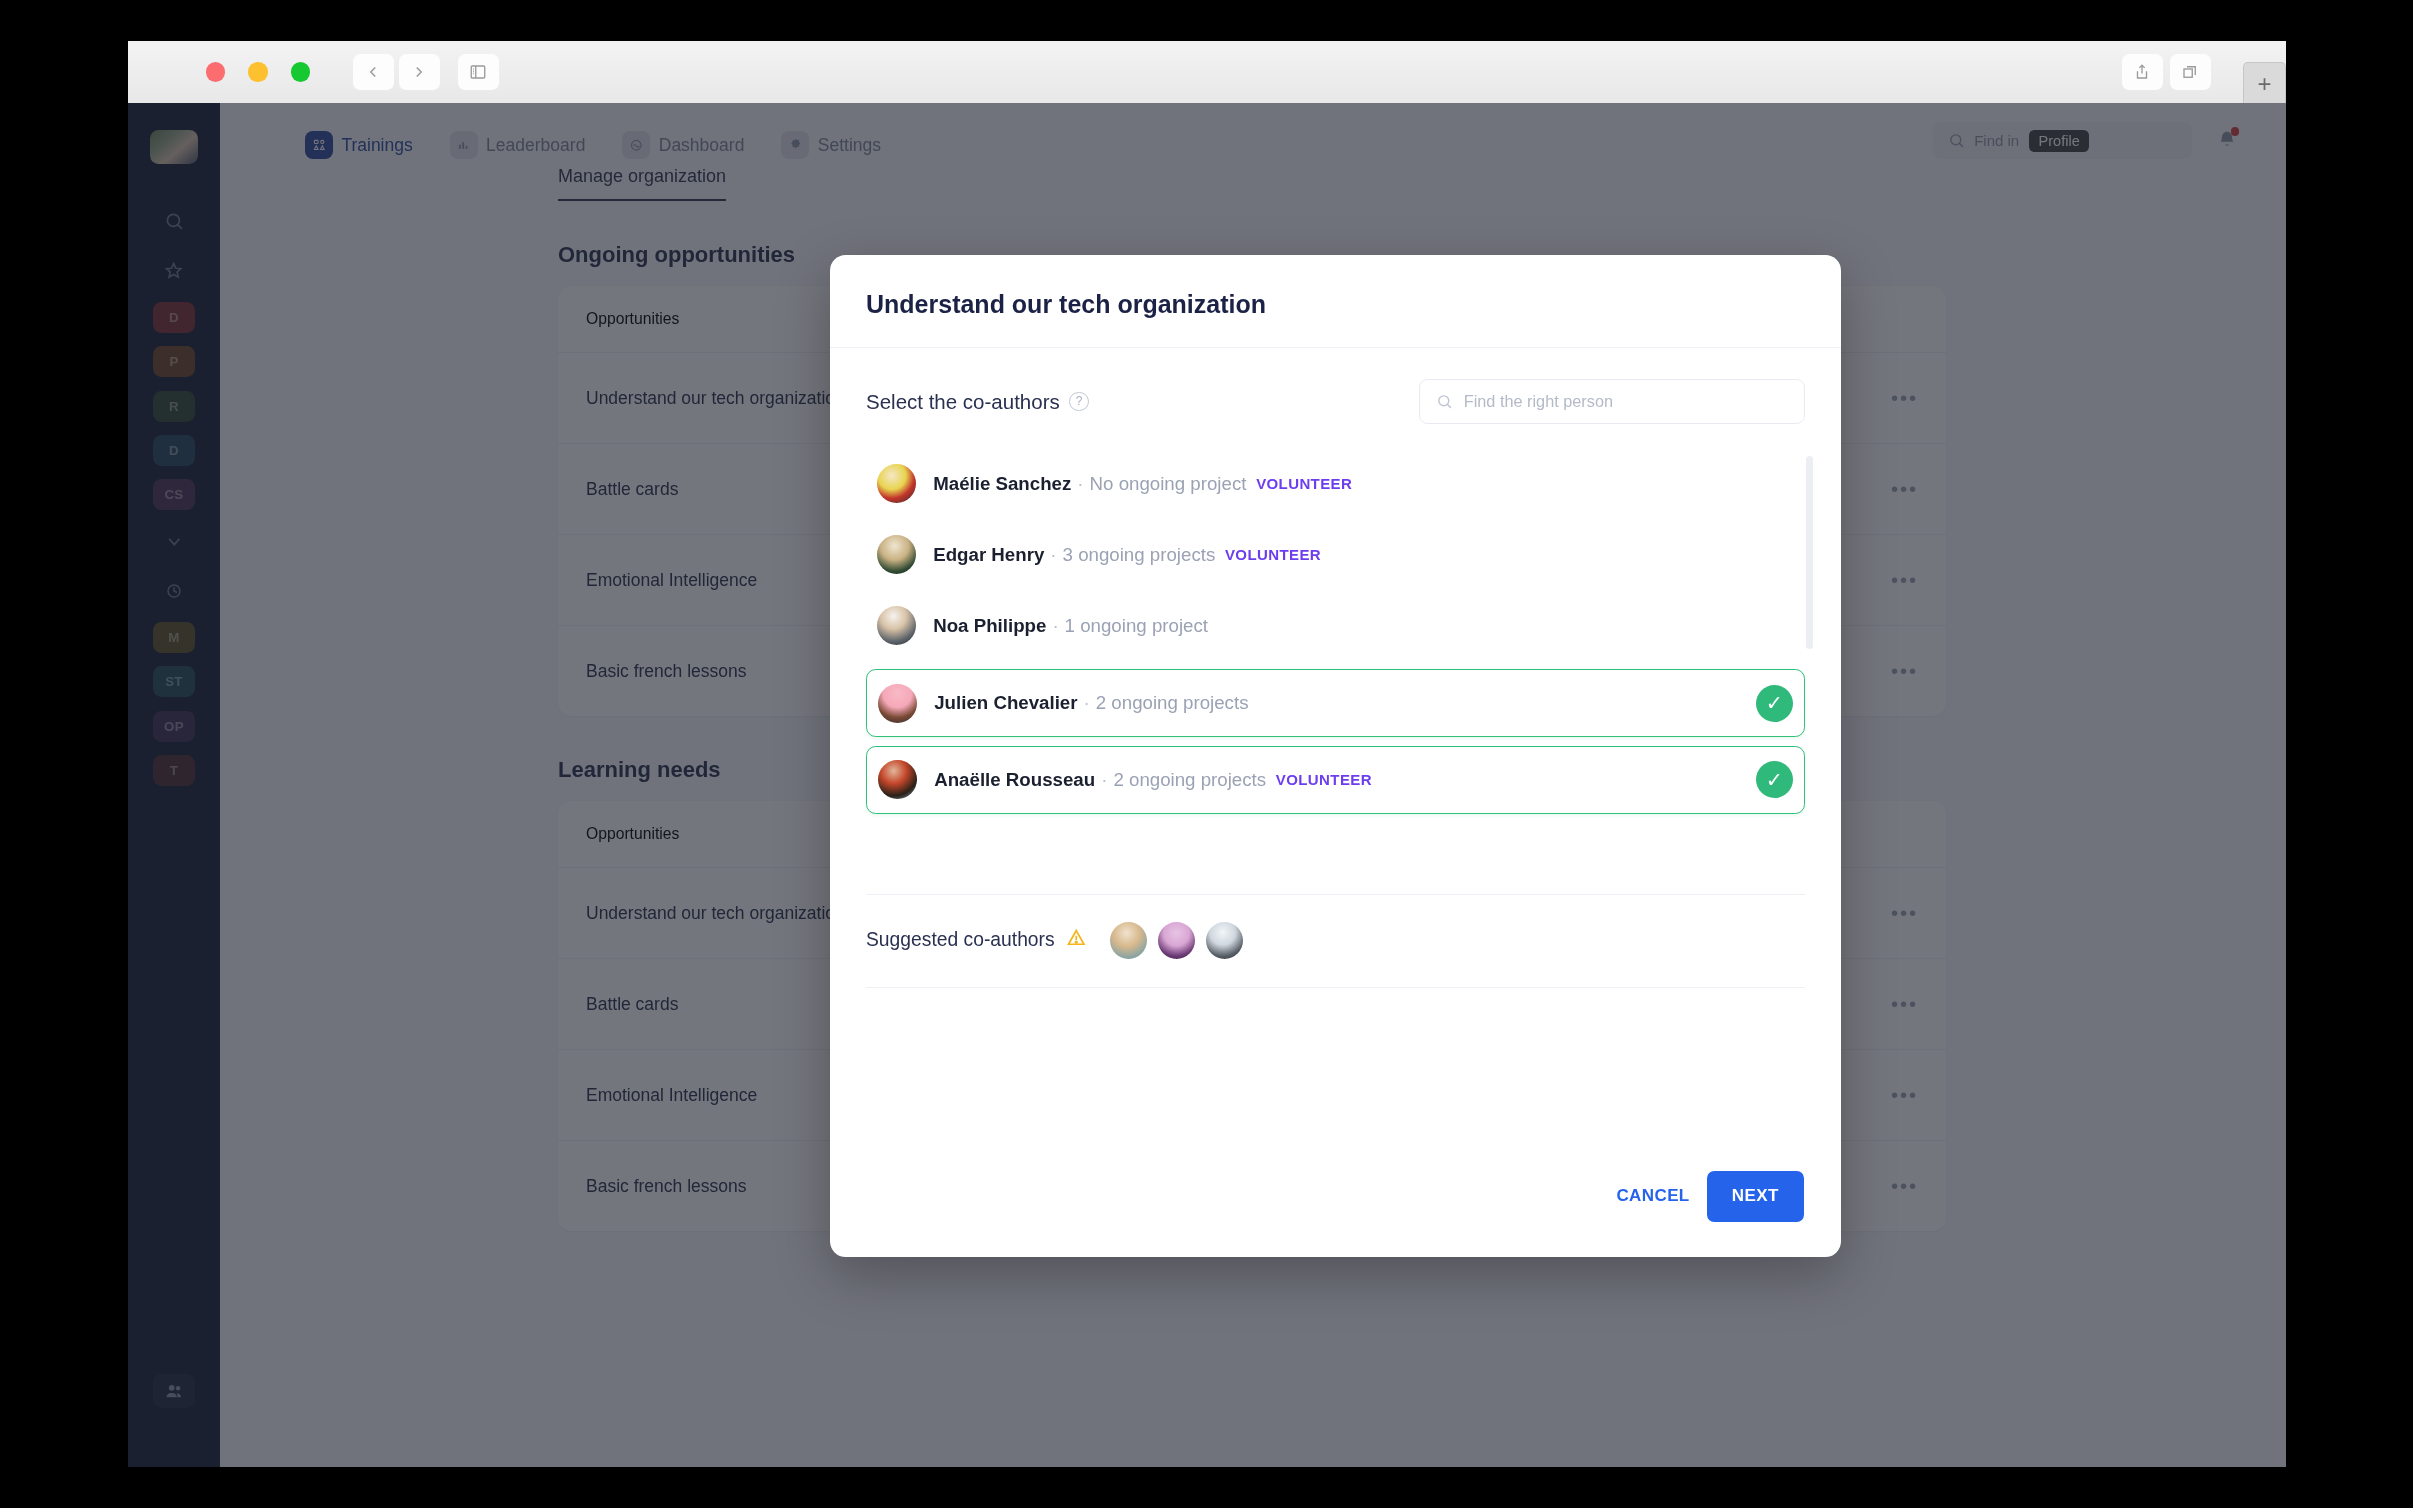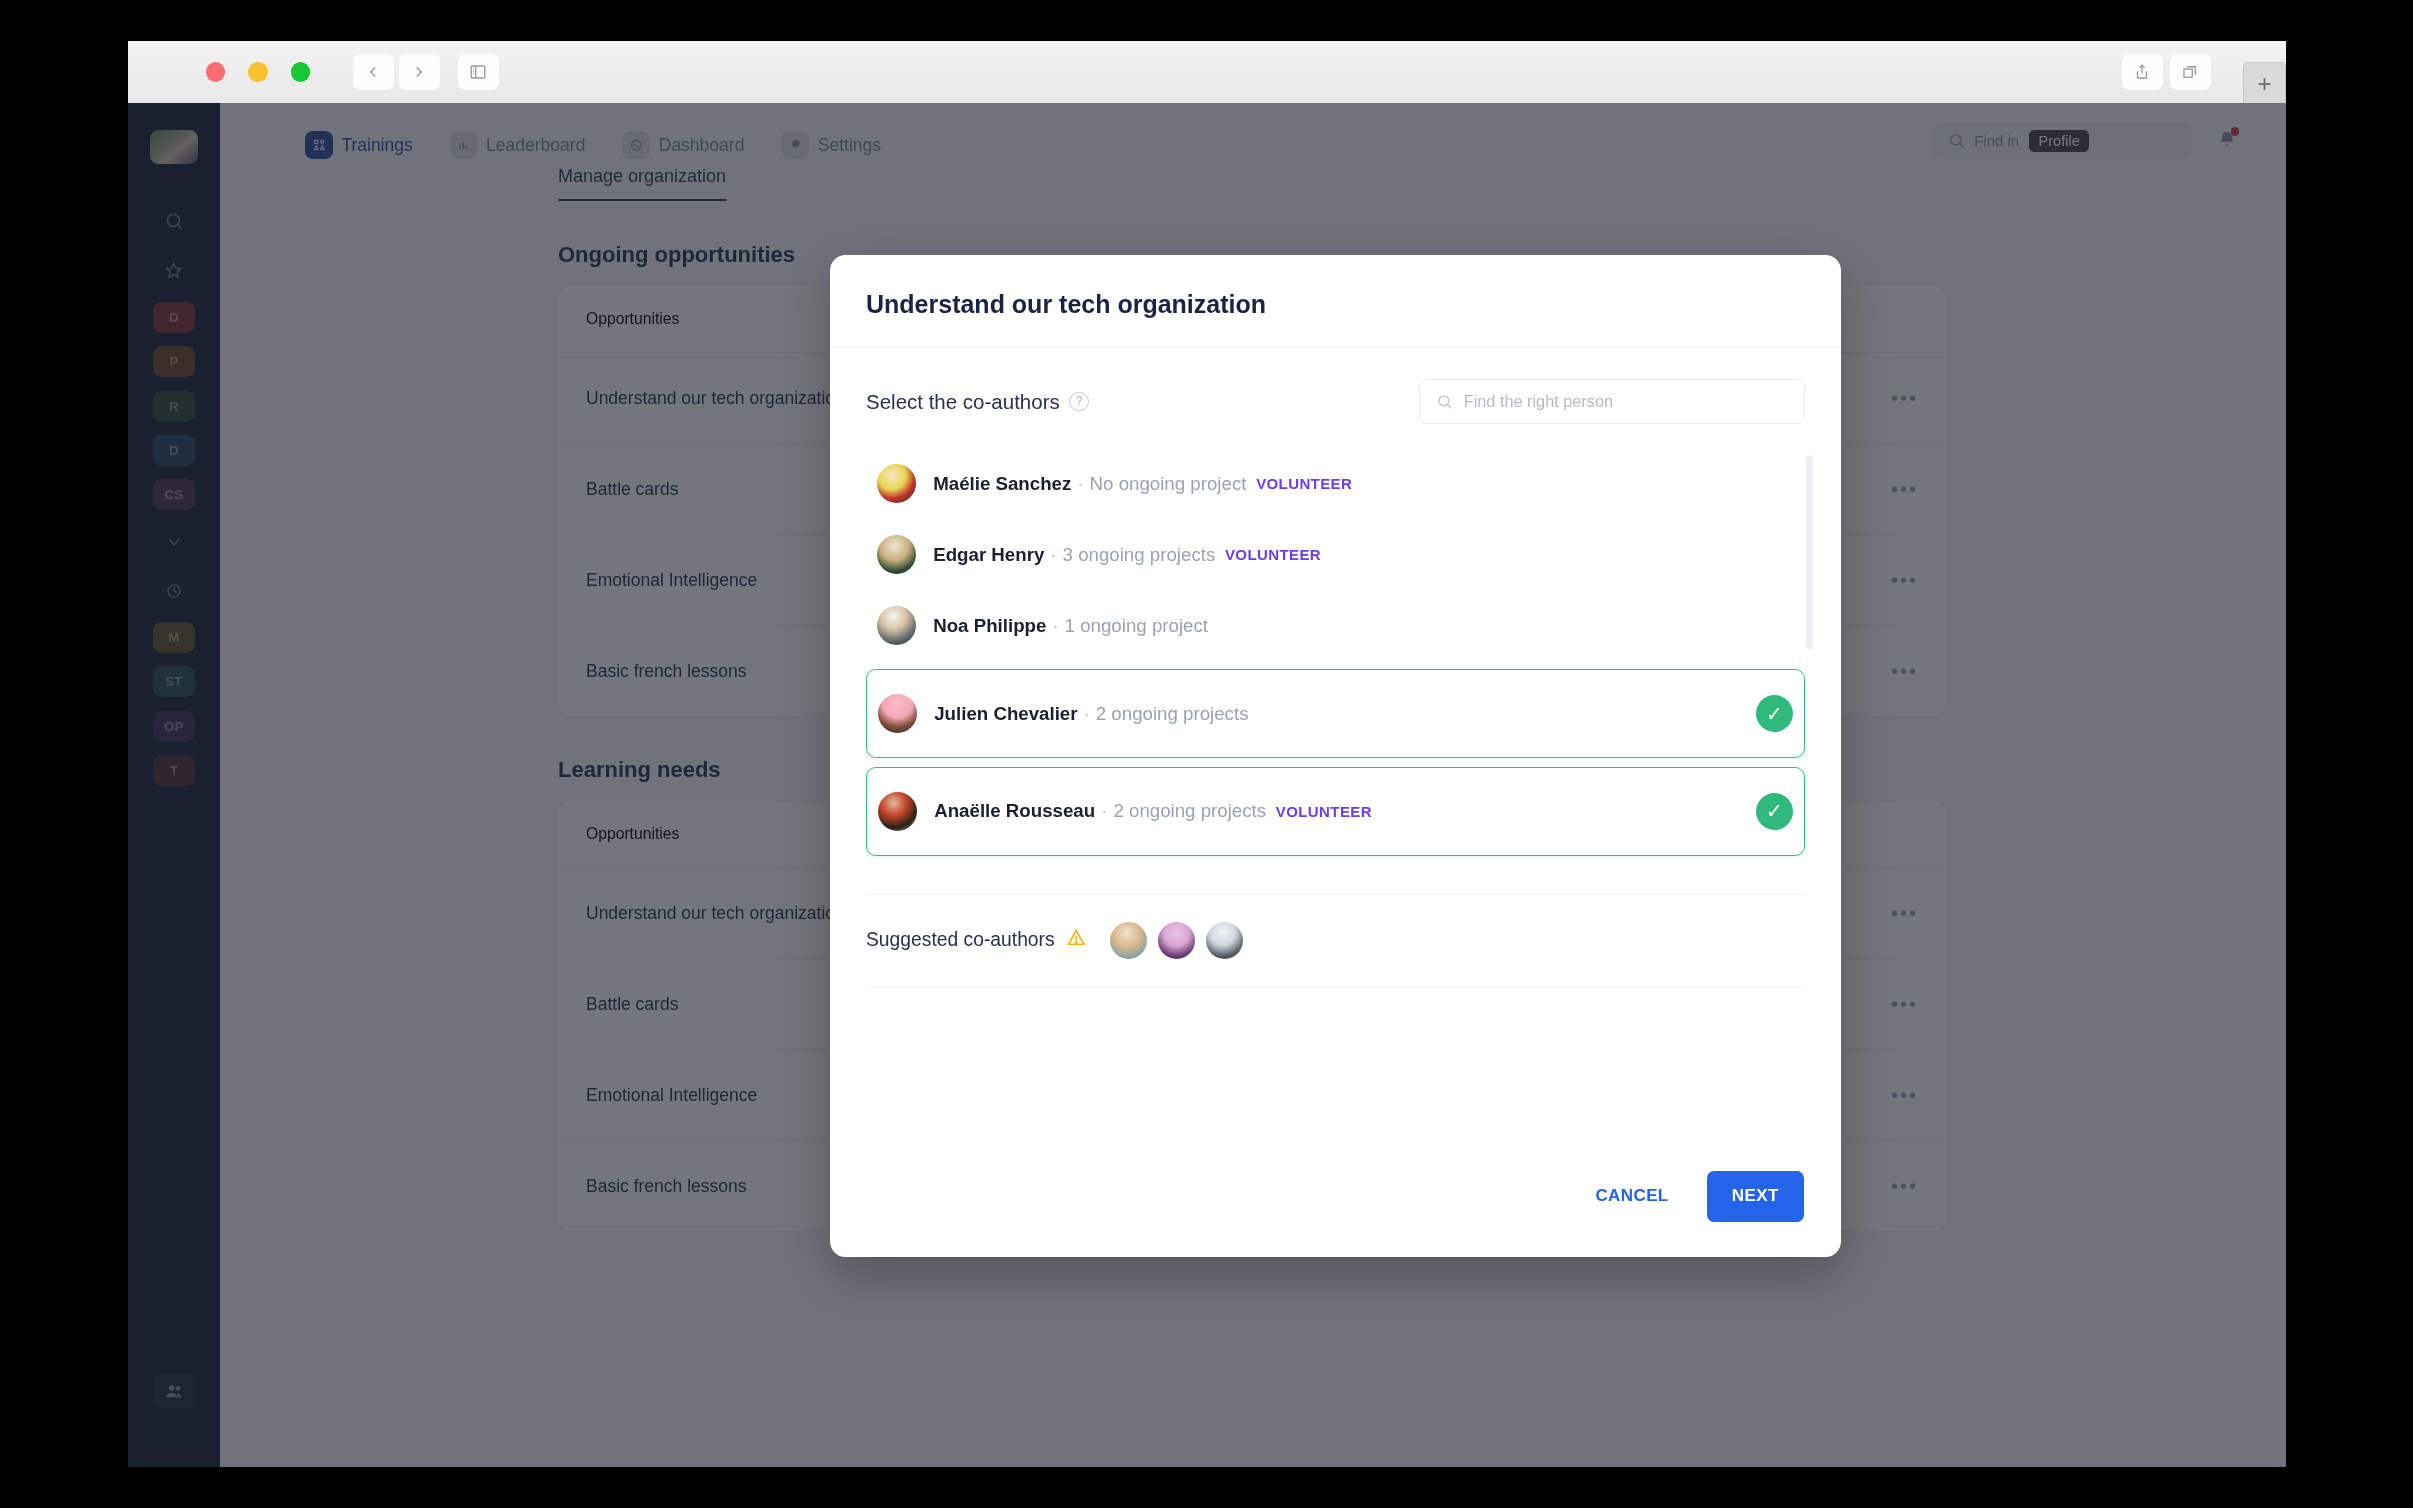--- a/index.html
+++ b/index.html
@@ -205,21 +205,21 @@
     flex: 0 0 446px;
   }
   .person-row {
     display: flex; align-items: center;
     height: 71px; padding: 0 11px;
     border-radius: 9.7px;
   }
   .person-row.selected {
     border: 1.8px solid #2fc07a;
     background: #fff;
-    height: 89px;
+    height: 68px;
     margin: 8.4px 0;
     box-shadow: 0 1.2px 3.6px rgba(47,192,122,.10);
     justify-content: flex-end;
   }
   .person-avatar {
     width: 39px; height: 39px; border-radius: 50%;
     flex: 0 0 39px; margin-right: 17px;
   }
   .person-name { font-size: 18.7px; font-weight: 700; color: #1b2030; }
   .person-sep { font-size: 18.7px; color: #b9bfcd; margin: 0 6px; }
@@ -248,21 +248,21 @@
     display: flex; align-items: center;
   }
   #suggested-label { font-size: 19.3px; color: #2a3150; }
   #suggested-warning { margin-left: 11px; color: #f5b418; font-size: 20.5px; line-height: 1; }
   #suggested-avatars { display: flex; gap: 11px; margin-left: 24px; }
   .suggested-avatar { width: 37px; height: 37px; border-radius: 50%; }
 
   #modal-footer {
     margin-top: auto;
     padding: 0 37px 35px 37px;
-    display: flex; align-items: center; justify-content: flex-end; gap: 38px;
+    display: flex; align-items: center; justify-content: flex-end; gap: 17px;
   }
   #cancel-button {
     font-size: 17px; font-weight: 600; color: #2563eb;
     letter-spacing: 0.4px; background: none; border: none;
   }
   #next-button {
     background: #2563eb; color: #fff;
     font-size: 17px; font-weight: 700; letter-spacing: 0.5px;
     border: none; border-radius: 7.2px;
     padding: 15.7px 25px;

